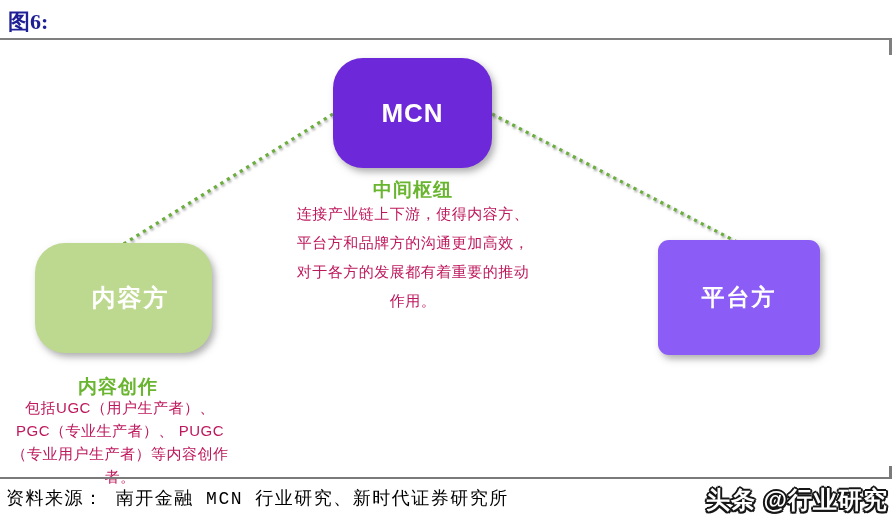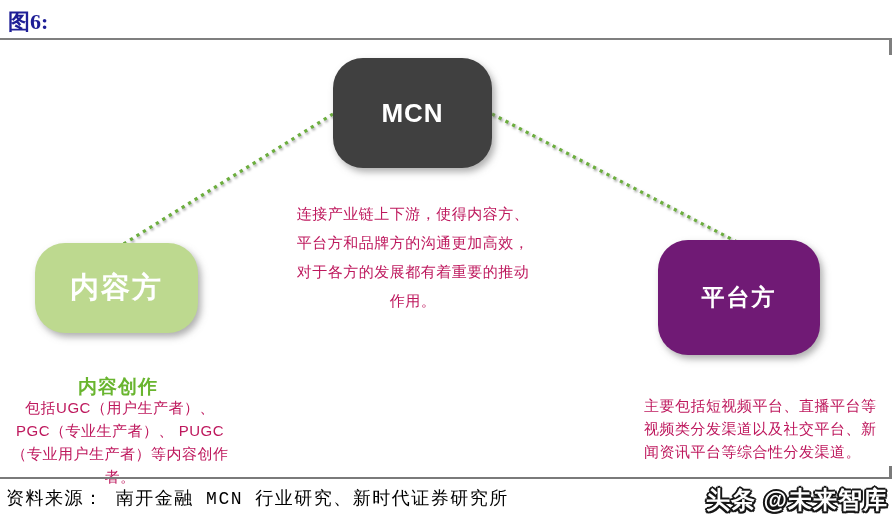--- a/index.html
+++ b/index.html
@@ -46,21 +46,21 @@
   }
   
   .node {
     position: absolute;
     border-radius: 30px;
     box-shadow: 3px 4px 7px rgba(110,110,110,0.55);
     display: flex; align-items: center; justify-content: center;
     color: #ffffff; font-weight: 700;
   }
   .node-mcn      { left: 333px; top: 58px;  width: 159px; height: 110px; font-size: 26px; letter-spacing: 1px; }
-  .node-content  { left: 35px;  top: 243px; width: 163px; height: 90px; font-size: 29px; letter-spacing: 2px; }
+  .node-content  { left: 35px;  top: 243px; width: 163px; height: 110px; font-size: 24px; letter-spacing: 2px; padding-left: 14px; }
   .node-platform { left: 658px; top: 240px; width: 162px; height: 115px; font-size: 23px; letter-spacing: 2px; }
   
   .subtitle {
     position: absolute;
     font-weight: 700; font-size: 19px; color: #69b52f;
     text-align: center; letter-spacing: 1px;
   }
   .subtitle-mcn      { left: 298px; top: 177px; width: 230px; }
   .subtitle-content  { left: 8px;   top: 374px; width: 220px; }
   .subtitle-platform { left: 650px; top: 371px; width: 178px; }
@@ -102,34 +102,34 @@
     <defs>
       <filter id="dshadow" x="-20%" y="-20%" width="140%" height="140%">
         <feDropShadow dx="1.2" dy="1.8" stdDeviation="0.8" flood-color="#9a9a9a" flood-opacity="0.9"></feDropShadow>
       </filter>
     </defs>
     <line x1="333" y1="114" x2="122" y2="245" stroke-width="3.2" stroke-dasharray="3.2 4.4" filter="url(#dshadow)" stroke="#6cae3c"></line>
     <line x1="492" y1="114" x2="737" y2="242" stroke-width="3.2" stroke-dasharray="3.2 4.4" filter="url(#dshadow)" stroke="#6cae3c"></line>
     <line x1="196" y1="348" x2="666" y2="348" stroke-width="3.2" stroke-dasharray="3.2 4.4" filter="url(#dshadow)" stroke="#6cae3c"></line>
   </svg>
 
-  <div class="node node-mcn" style="background-color: #404040;">
+  <div class="node node-mcn" style="background-color: #6d28d9;">
     <span>MCN</span>
   </div>
+  <div class="subtitle subtitle-mcn">中间枢纽</div>
   <div class="desc desc-mcn">连接产业链上下游，使得内容方、平台方和品牌方的沟通更加高效，对于各方的发展都有着重要的推动作用。</div>
 
   <div class="node node-content" style="background-color: rgb(189, 217, 143);">
     <span>内容方</span>
   </div>
   <div class="subtitle subtitle-content">内容创作</div>
   <div class="desc desc-content">包括UGC（用户生产者）、 PGC（专业生产者）、 PUGC（专业用户生产者）等内容创作者。</div>
 
-  <div class="node node-platform" style="background-color: #701a75;">
+  <div class="node node-platform" style="background-color: #8b5cf6; border-radius: 11px;">
     <span>平台方</span>
   </div>
-  <div class="desc desc-platform">主要包括短视频平台、直播平台等视频类分发渠道以及社交平台、新闻资讯平台等综合性分发渠道。</div>
 
   <div class="rule-bottom"></div>
   <div class="rule-bottom-tick"></div>
   <div class="source">资料来源： 南开金融 MCN 行业研究、新时代证券研究所</div>
-  <div class="watermark">头条 @未来智库</div>
+  <div class="watermark">头条 @行业研究</div>
 
 </div>
 
 </body></html>

